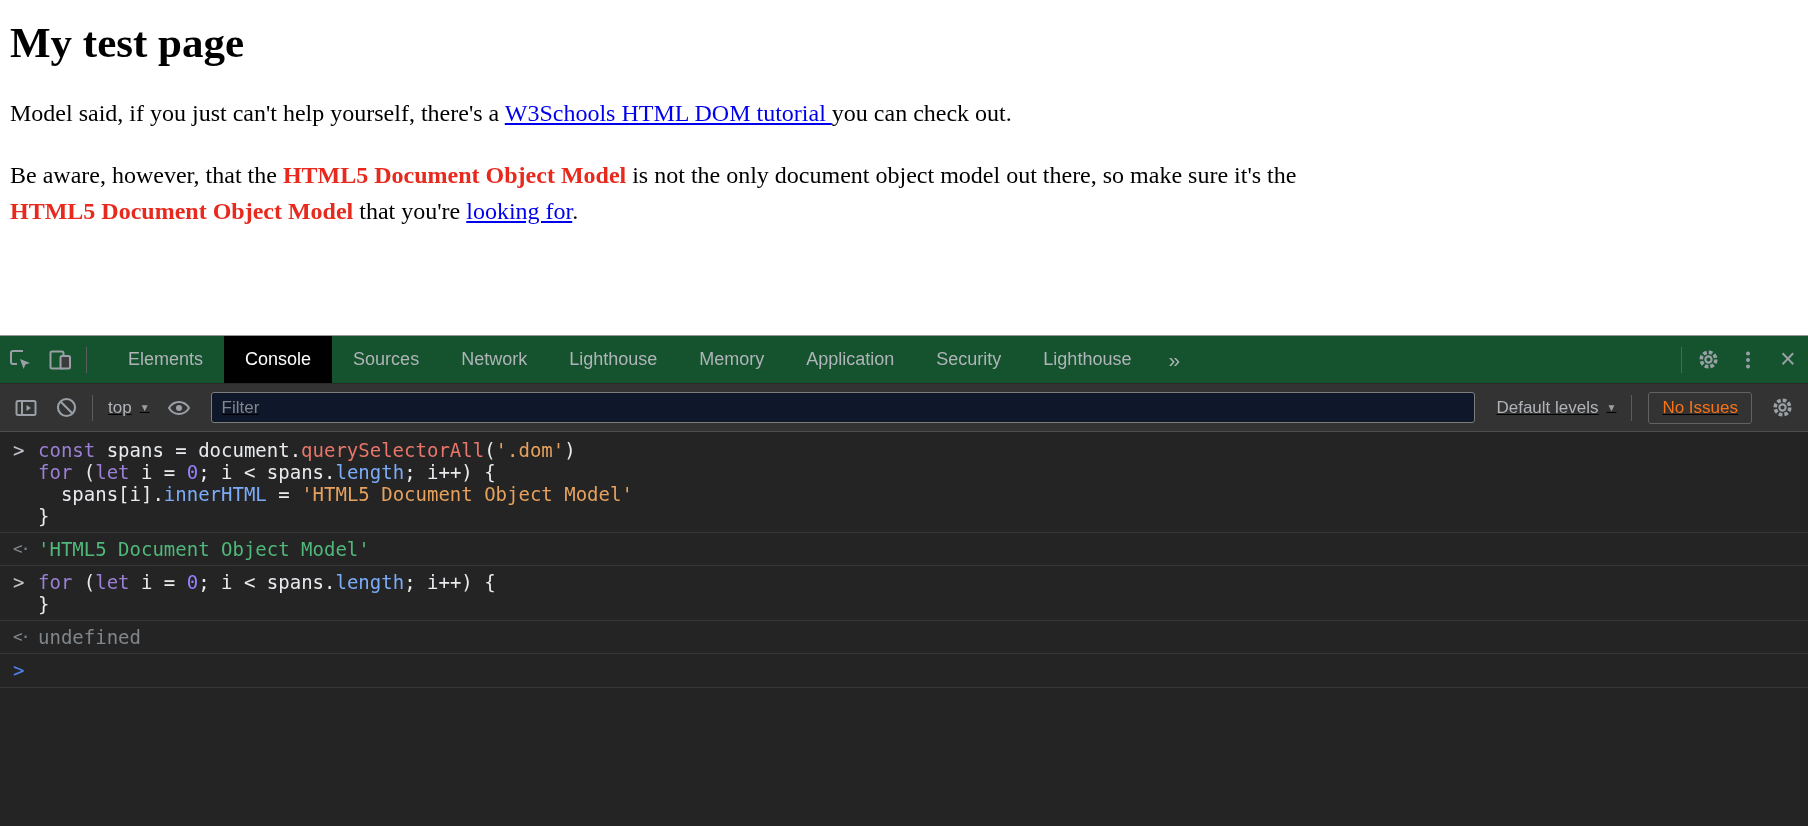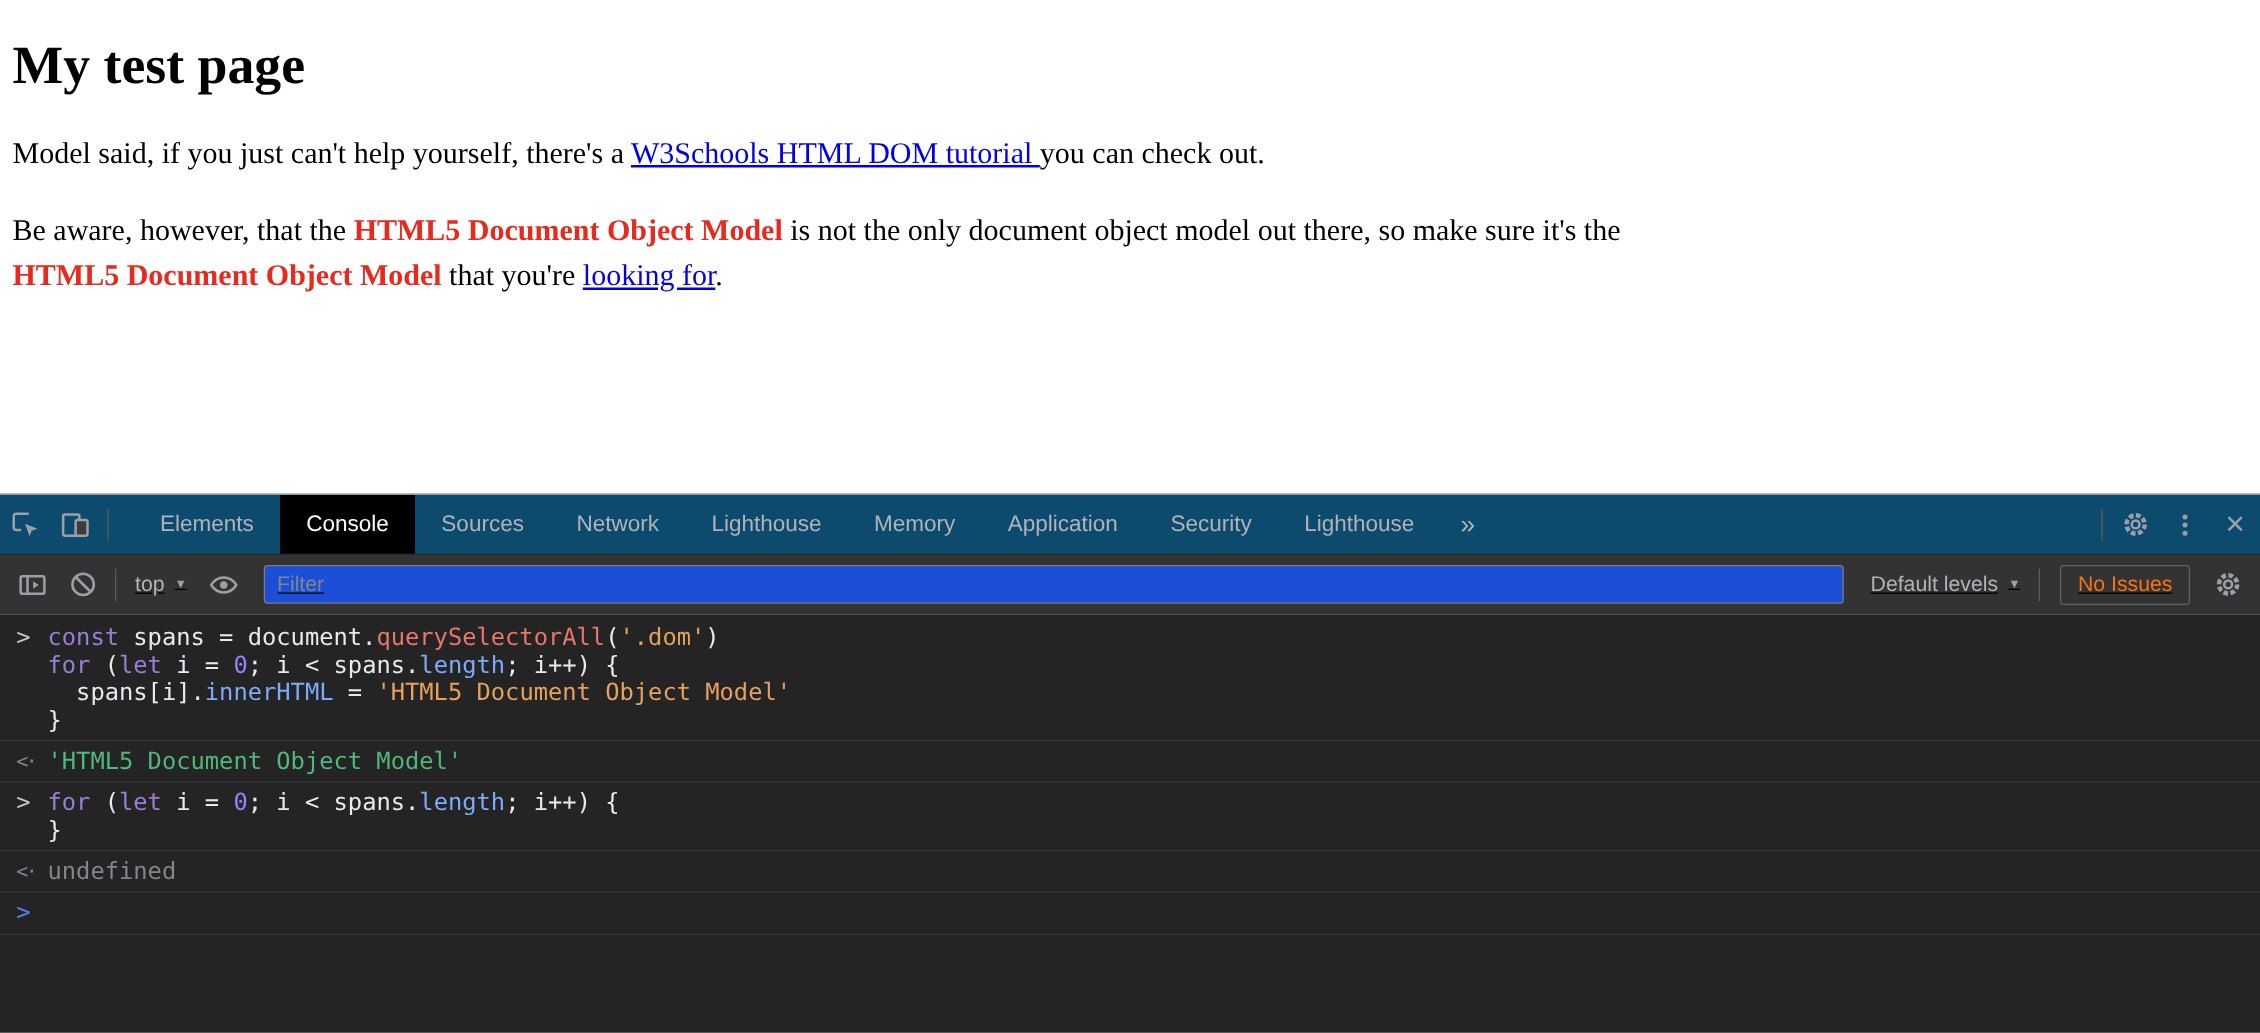--- a/index.html
+++ b/index.html
@@ -4,34 +4,34 @@
 <style>
   * { box-sizing: border-box; }
   html, body { margin: 0; padding: 0; }
   body {
     width: 1808px; height: 826px; overflow: hidden;
     background: #ffffff;
     font-family: "Liberation Serif", serif;
   }
 
   
-  .webpage { height: 395px; padding: 12px 10px; overflow: hidden; }
+  .webpage { height: 335px; padding: 2px 10px; overflow: hidden; }
   .webpage h1 { font-size: 43px; font-weight: 700; margin: 16px 0 28px; color: #000; }
   .webpage p  { font-size: 24px; margin: 26px 0; color: #000; line-height: 1.5; }
   .webpage .link { color: #0000ee; text-decoration: underline; cursor: pointer; }
   .webpage .dom-red { color: #e8291d; font-weight: 700; }
 
   
   .devtools {
     height: 491px; background: #242424; border-top: 1px solid #979797;
     display: flex; flex-direction: column;
     font-family: "Liberation Sans", sans-serif;
   }
   .tabbar {
-    flex: 0 0 48px; background: #0c4a6e; display: flex; align-items: stretch;
+    flex: 0 0 48px; background: #14532d; display: flex; align-items: stretch;
     border-bottom: 1px solid #2a2a2a;
   }
   .icon-btn {
     width: 40px; height: 40px; flex: none; align-self: center;
     display: flex; align-items: center; justify-content: center;
     color: #9aa0a6; cursor: pointer;
   }
   .vsep { width: 1px; height: 26px; background: #5c5c5c; align-self: center; margin: 0 6px; flex: none; }
   .tabs { display: flex; align-items: stretch; margin-left: 14px; }
   .tab {
@@ -46,21 +46,21 @@
   .toolbar {
     flex: 0 0 48px; background: #333333; display: flex; align-items: center;
     border-bottom: 1px solid #4e4e4e; padding: 0 6px; text-decoration: underline;
   }
   .dropdown {
     display: flex; align-items: center; gap: 8px; padding: 0 9px;
     font-size: 17px; color: #b0b4b9; cursor: pointer; white-space: nowrap;
   }
   .caret { font-size: 10px; color: #9aa0a6; }
   .filter-input {
-    flex: 1; height: 31px; margin: 0 12px; background: #1d4ed8;
+    flex: 1; height: 31px; margin: 0 12px; background: #0f172a;
     border: 1px solid #7d7d7d; border-radius: 3px;
     color: #e8eaed; font-size: 17px; font-family: "Liberation Sans", sans-serif;
     padding: 0 10px; outline: none;
   }
   .filter-input::placeholder { color: #80868b; }
   .issues-btn {
     border: 1px solid #626262; border-radius: 3px; padding: 5px 13px;
     font-size: 17px; color: #f97316; margin: 0 10px; cursor: pointer; white-space: nowrap;
   }
 

